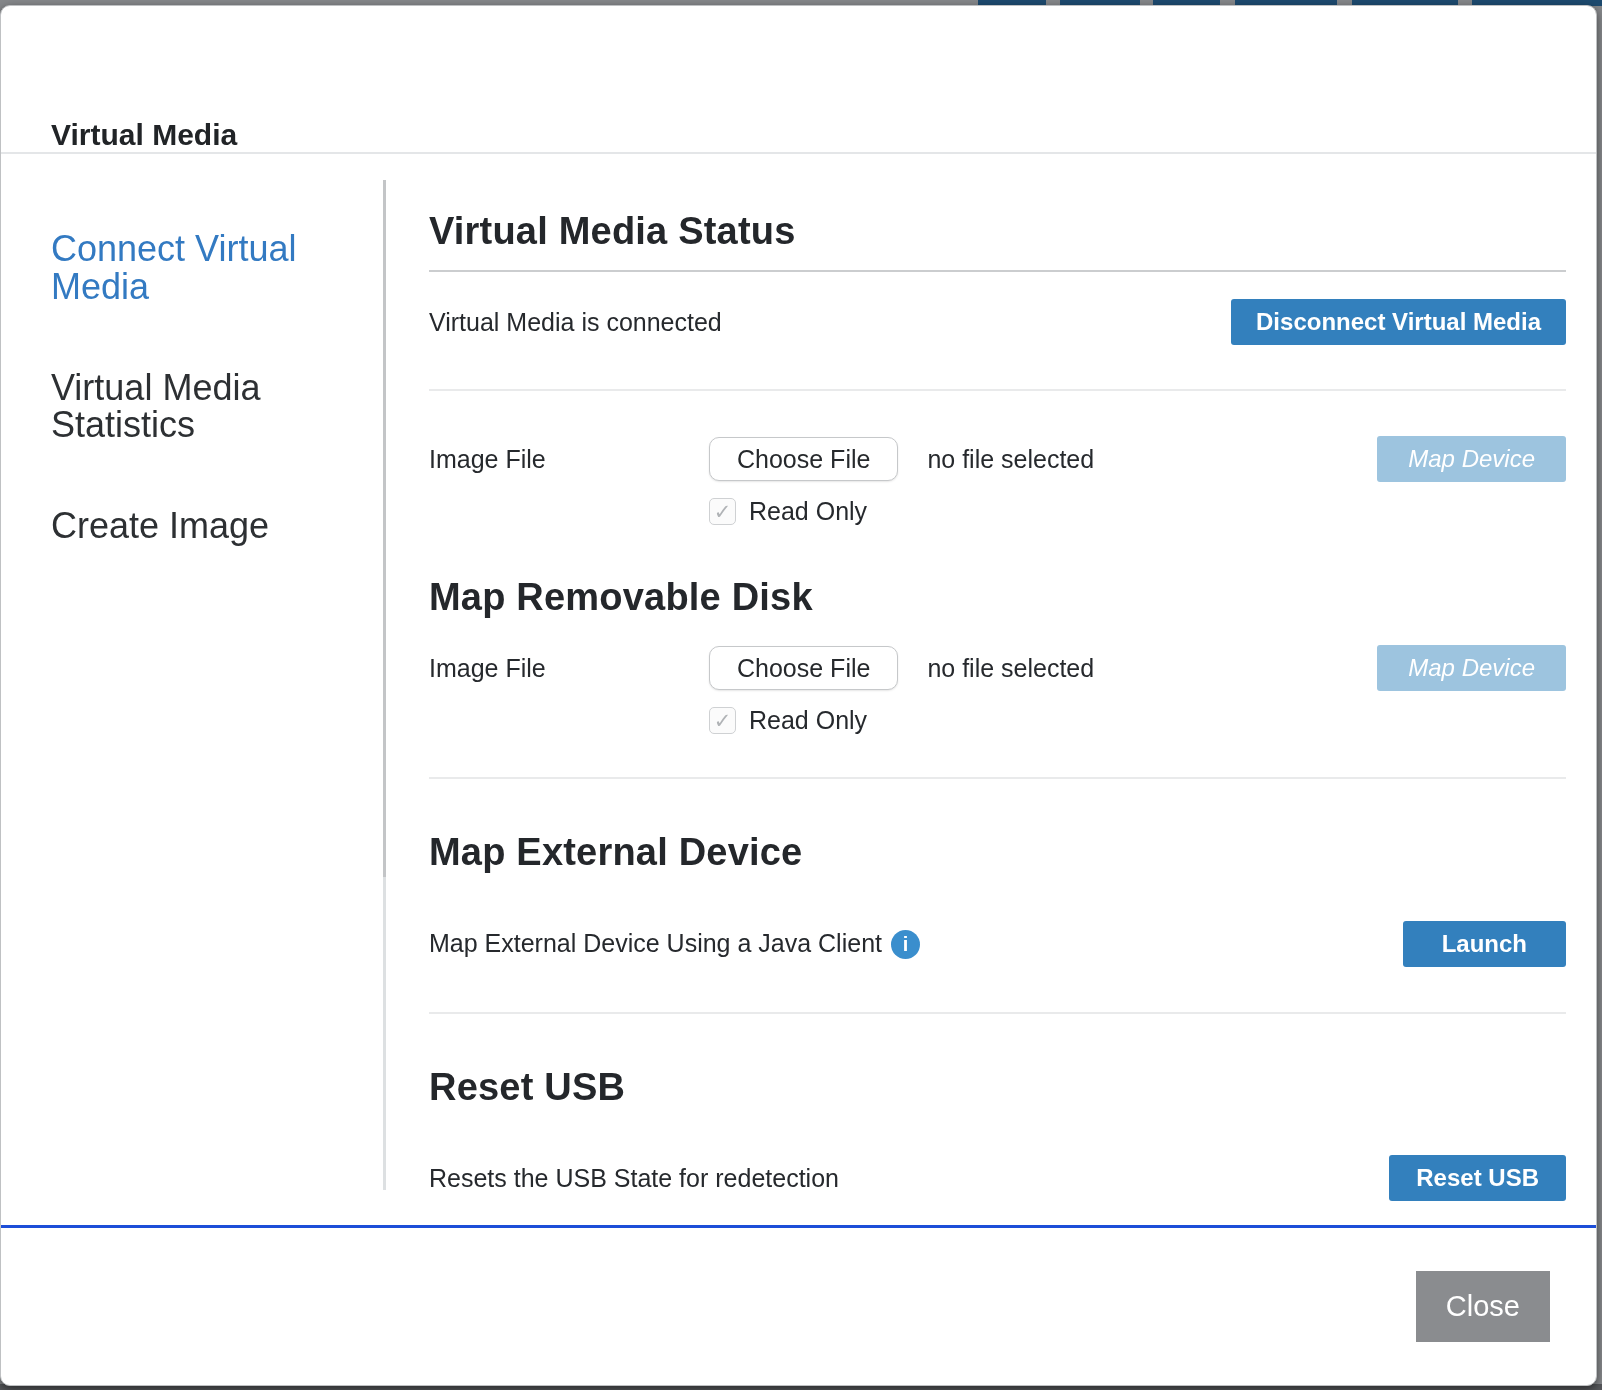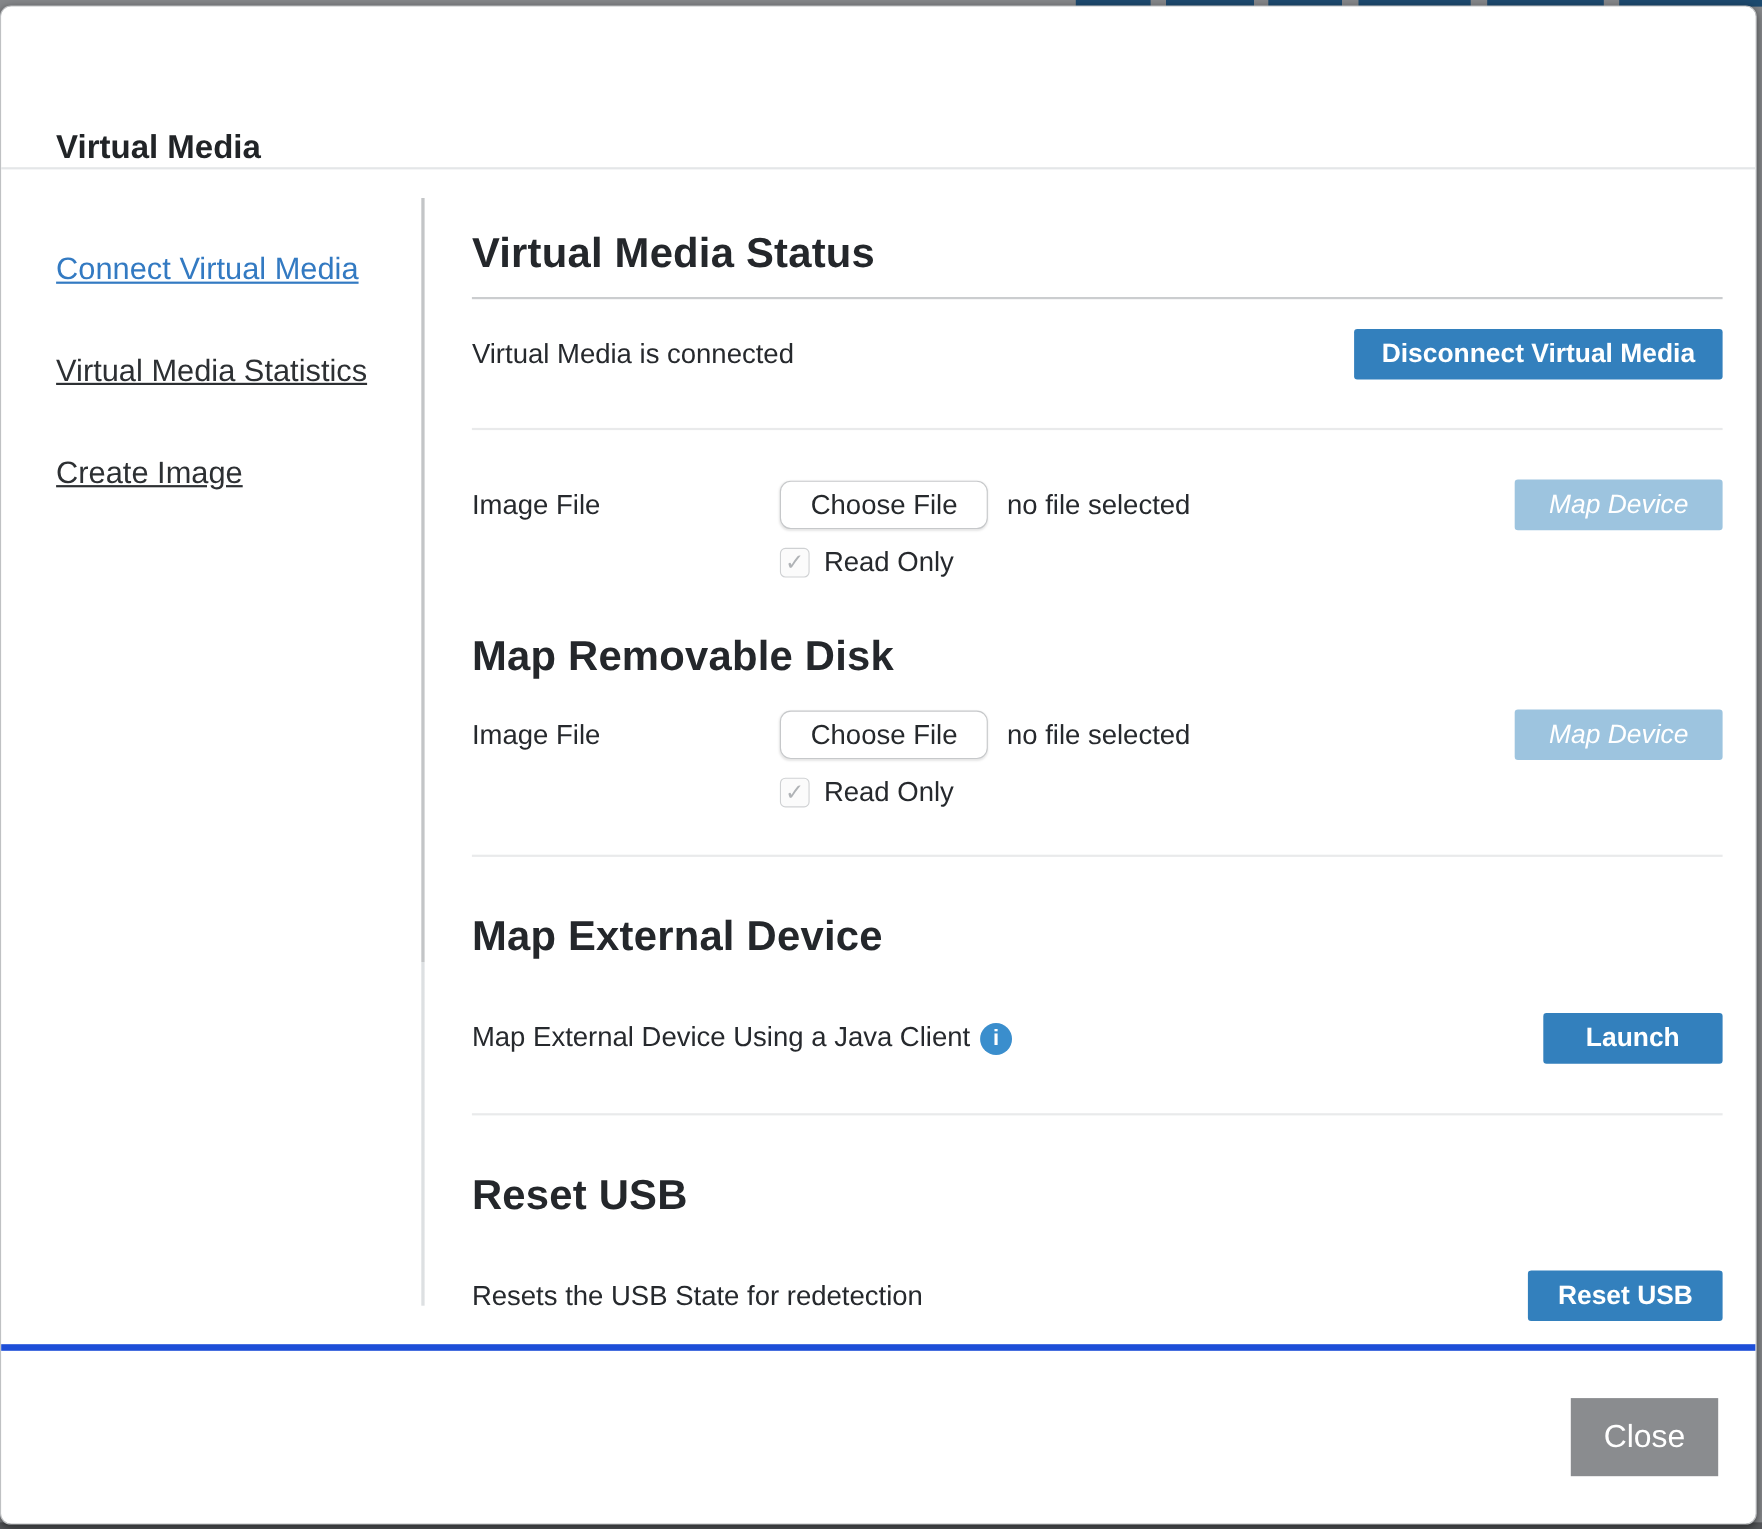--- a/index.html
+++ b/index.html
@@ -21,21 +21,21 @@
     display:flex;flex-direction:column;box-sizing:border-box;overflow:hidden;
   }
 
   .modal-header{flex:none;height:146px;border-bottom:2px solid #e4e6e8;
     display:flex;align-items:flex-end;padding-left:50px;}
   .modal-title{font-size:30px;font-weight:bold;color:#212427;}
 
   .modal-body{flex:1;display:flex;min-height:0;}
 
   .sidebar{width:382px;flex:none;padding:76px 0 0 50px;box-sizing:border-box;}
-  .side-item{font-size:28px;color:#2d3033;margin-bottom:63px;cursor:pointer;line-height:1.05;text-decoration:underline;}
+  .side-item{font-size:36px;color:#2d3033;margin-bottom:63px;cursor:pointer;line-height:1.05;}
   .side-item.active{color:#337ac2;}
 
   .rail{width:3px;flex:none;margin:26px 0 35px;
     background:linear-gradient(#c3c5c7 0 69%, #dde0e2 69% 100%);}
 
   .content{flex:1;min-width:0;padding:0 30px 0 43px;}
 
   .sec-heading{font-size:38px;font-weight:bold;color:#24272b;margin:0;letter-spacing:.2px;}
   .heading-rule{border:none;border-top:2px solid #cbcdcf;margin:17px 0 0 0;}
   .sep{border:none;border-top:2px solid #e9eaeb;margin:0;}
@@ -54,21 +54,21 @@
   .sec-status{margin-top:56px;}
   .status-row{margin-top:27px;}
   .btn-disconnect{padding:0 25px;}
 
   .sep-after-status{margin-top:44px;}
 
   
   .sec-map{margin-top:45px;}
   .map-row{margin-top:26px;}
   .field-label{width:280px;flex:none;}
-  .file-picker{display:flex;align-items:center;gap:17px;}
+  .file-picker{display:flex;align-items:center;gap:29px;}
   .choose-file{height:44px;padding:0 27px;border:1px solid #c6c8ca;border-radius:10px;
     background:#ffffff;font-size:25px;color:#26292c;cursor:pointer;
     font-family:"Liberation Sans", sans-serif;box-shadow:0 1px 2px rgba(0,0,0,.10);}
   .btn-map{padding:0 31px;font-style:italic;}
   .readonly-row{margin:15px 0 0 280px;display:flex;align-items:center;gap:13px;}
   .checkbox{width:27px;height:27px;box-sizing:border-box;border:1px solid #cfd1d3;border-radius:5px;
     background:#fbfbfb;color:#b0b3b6;font-size:21px;display:flex;align-items:center;
     justify-content:center;cursor:pointer;}
 
   .sec-map2{margin-top:50px;}
@@ -81,22 +81,22 @@
     font-size:20px;font-weight:bold;display:inline-flex;align-items:center;justify-content:center;
     margin-left:9px;vertical-align:middle;cursor:pointer;}
   .btn-launch{padding:0 39px;}
   .sep-after-ext{margin-top:45px;}
 
   
   .sec-usb{margin-top:52px;}
   .usb-row{margin-top:46px;}
   .btn-resetusb{padding:0 27px;}
 
-  .modal-footer{flex:none;height:157px;border-top:6px solid #1d4ed8;
-    display:flex;align-items:center;justify-content:flex-end;padding-right:34px;}
+  .modal-footer{flex:none;height:157px;border-top:3px solid #1d4ed8;
+    display:flex;align-items:center;justify-content:flex-end;padding-right:46px;}
   .btn-close{background:#8a8c8f;color:#fff;border:none;height:71px;min-width:131px;
     padding:0 30px;font-size:29px;font-family:"Liberation Sans", sans-serif;cursor:pointer;}
 </style>
 </head>
 <body>
 
 <div class="backdrop-top">
   <div class="nav-seg" style="left:978px;width:68px;"></div>
   <div class="nav-seg" style="left:1060px;width:80px;"></div>
   <div class="nav-seg" style="left:1153px;width:67px;"></div>

